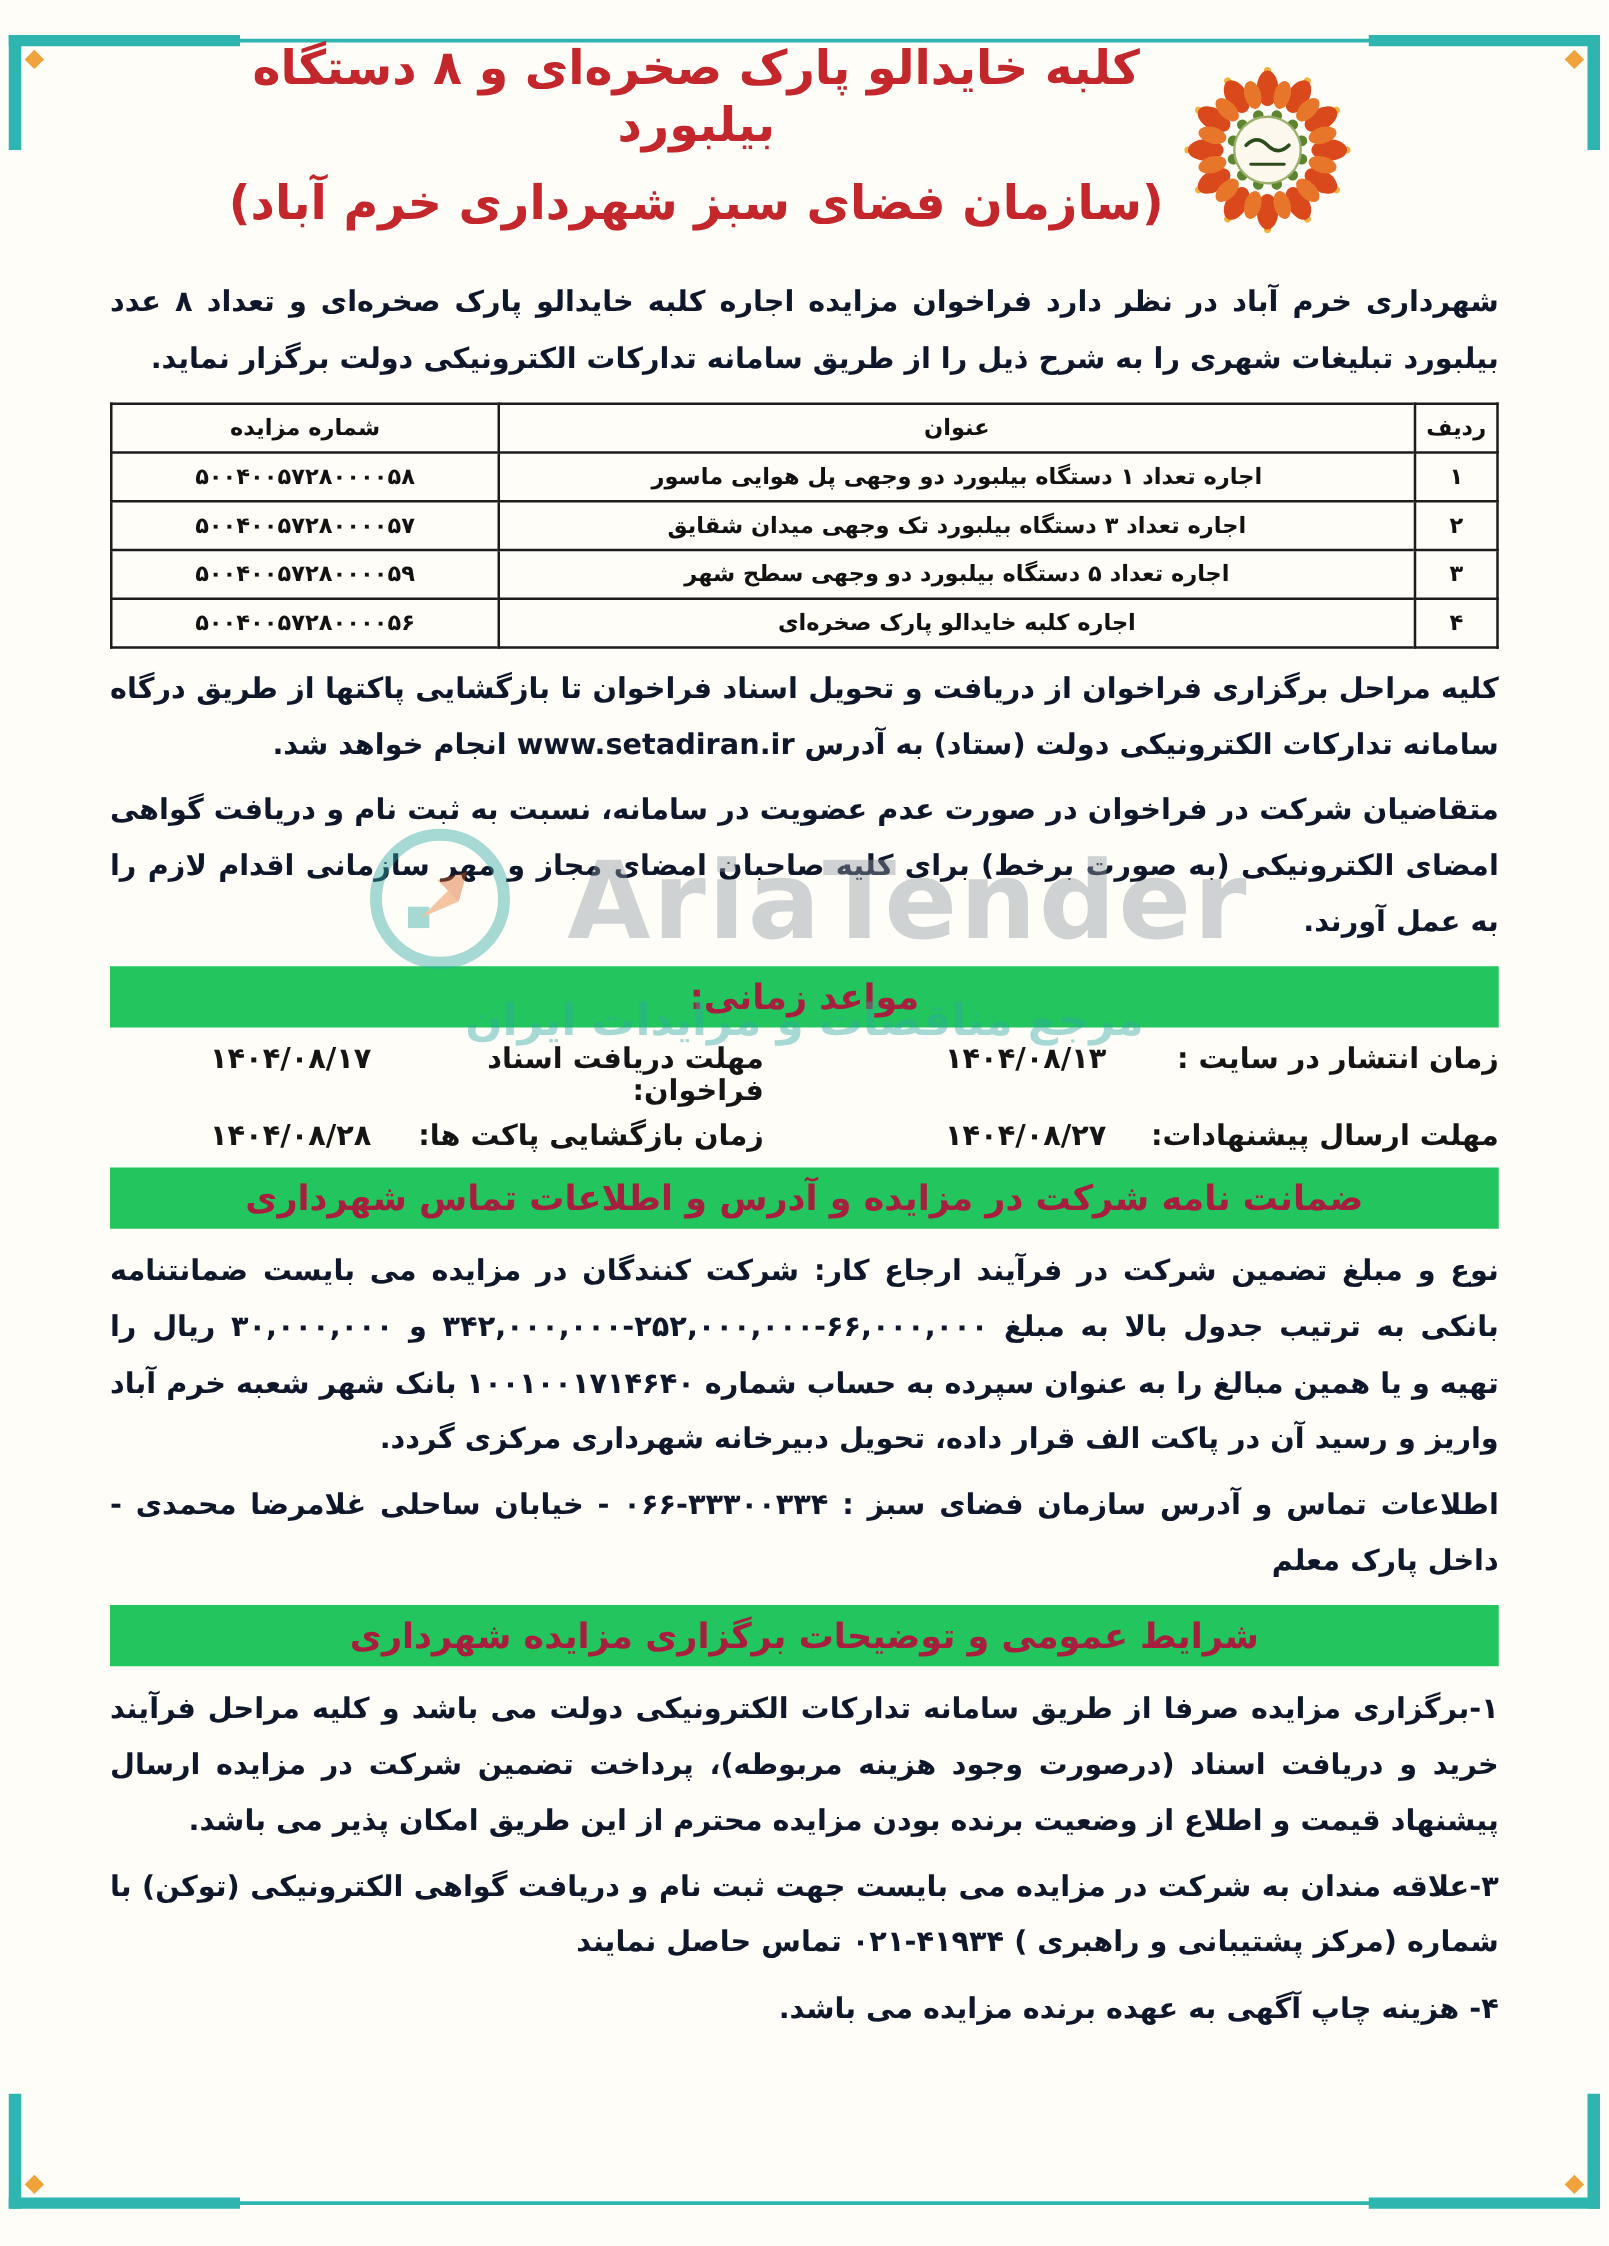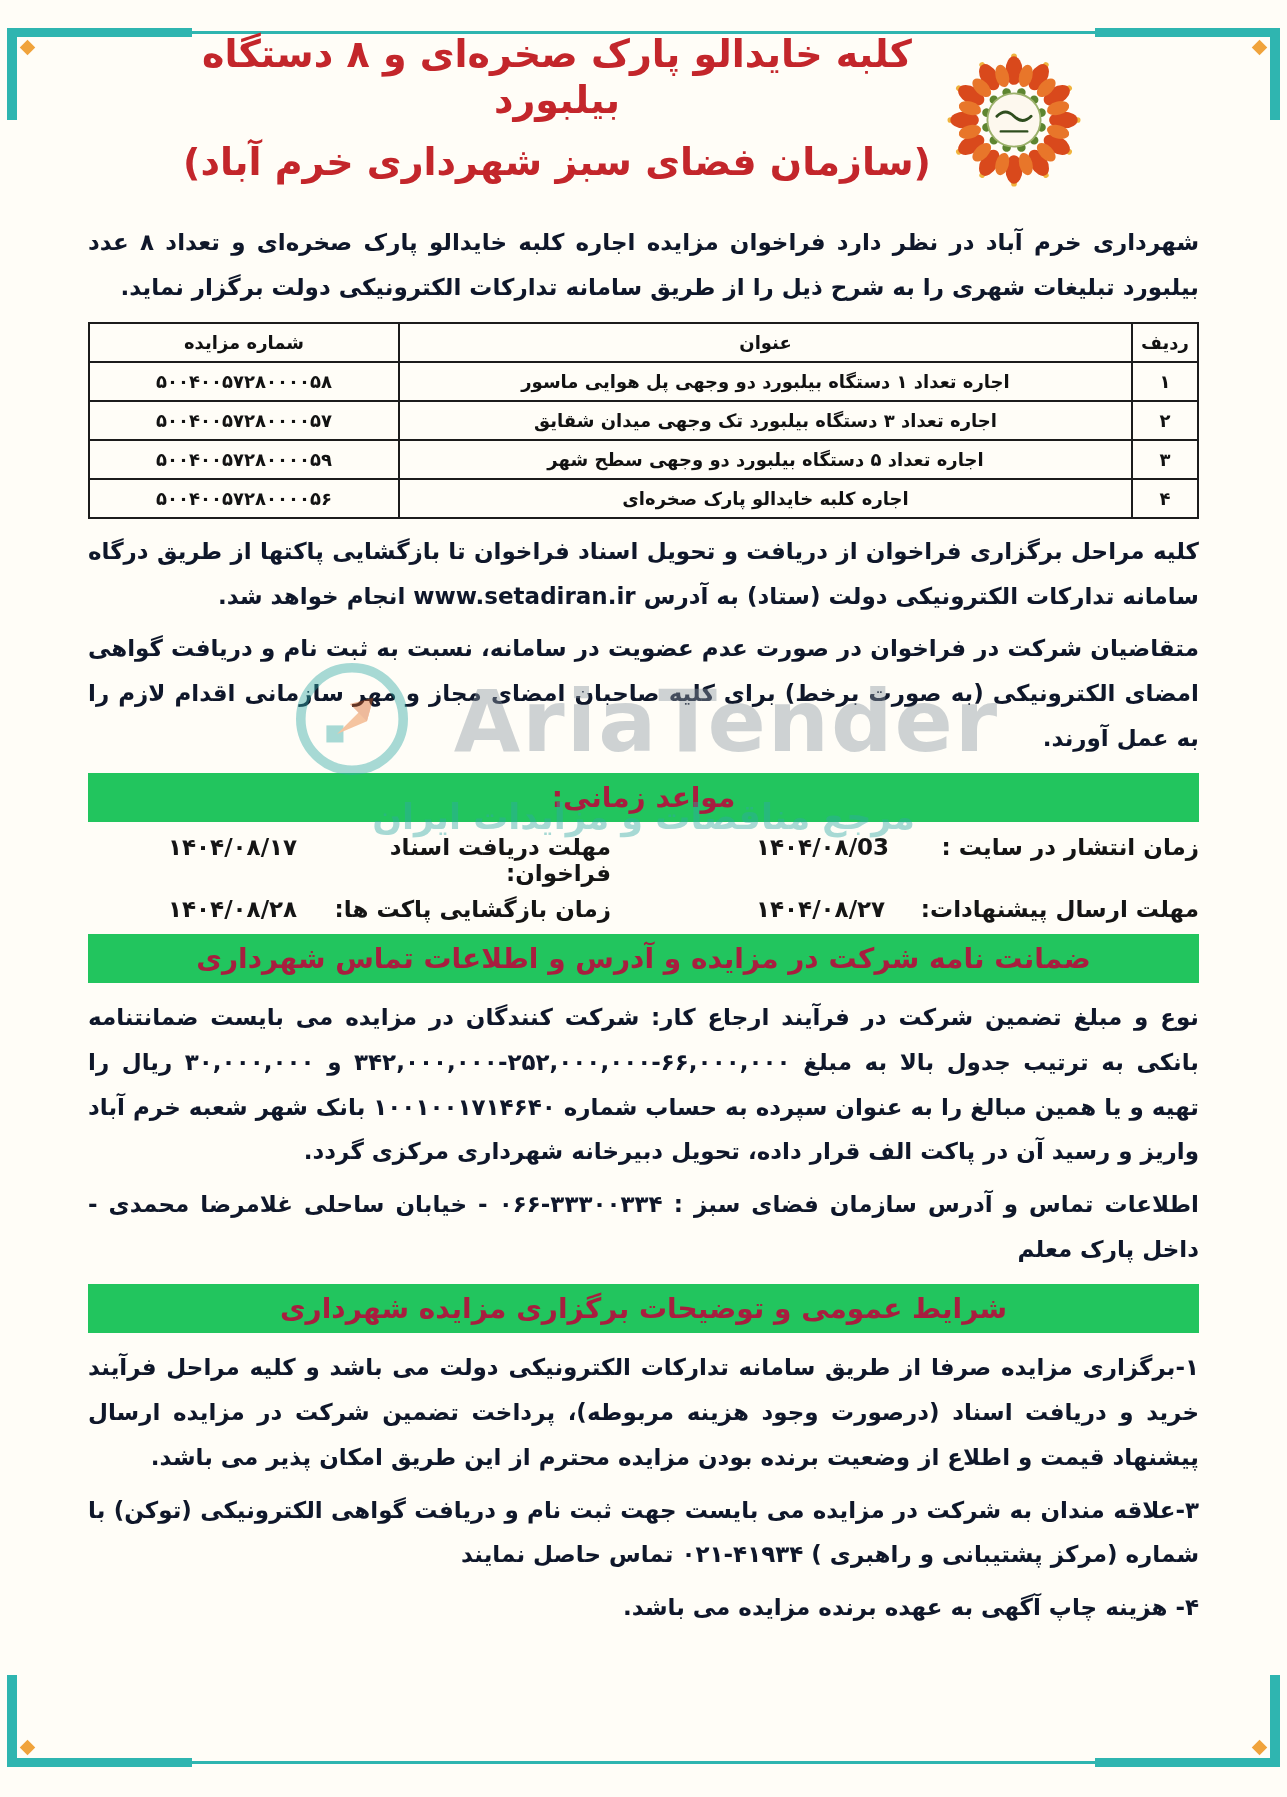--- a/index.html
+++ b/index.html
@@ -238,21 +238,21 @@
 
     <p class="body-text"><span>کلیه مراحل برگزاری فراخوان از دریافت و تحویل اسناد فراخوان تا بازگشایی پاکتها از طریق درگاه سامانه تدارکات الکترونیکی دولت (ستاد) به آدرس </span><span class="url">www.setadiran.ir</span><span> انجام خواهد شد.</span></p>
 
     <p class="body-text">متقاضیان شرکت در فراخوان در صورت عدم عضویت در سامانه، نسبت به ثبت نام و دریافت گواهی امضای الکترونیکی (به صورت برخط) برای کلیه صاحبان امضای مجاز و مهر سازمانی اقدام لازم را به عمل آورند.</p>
 
     <div class="banner">مواعد زمانی:</div>
 
     <div class="sched-row">
       <div class="sched-pair right-pair">
         <span>زمان انتشار در سایت :</span>
-        <span>۱۴۰۴/۰۸/03</span>
+        <span>۱۴۰۴/۰۸/۱۳</span>
       </div>
       <div class="sched-pair left-pair">
         <span>مهلت دریافت اسناد فراخوان:</span>
         <span>۱۴۰۴/۰۸/۱۷</span>
       </div>
     </div>
     <div class="sched-row">
       <div class="sched-pair right-pair">
         <span>مهلت ارسال پیشنهادات:</span>
         <span>۱۴۰۴/۰۸/۲۷</span>

